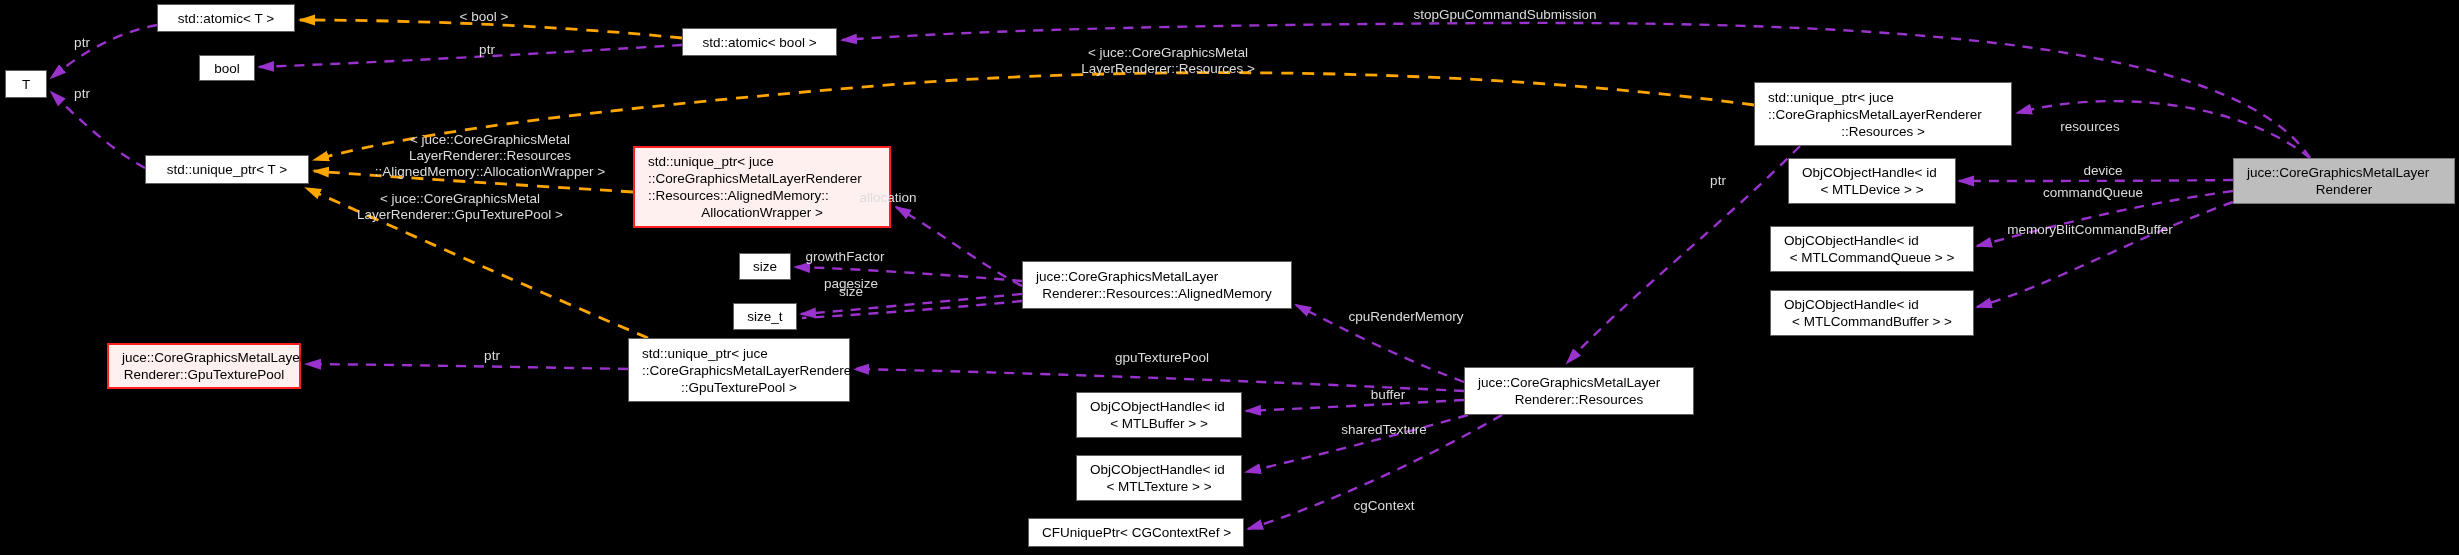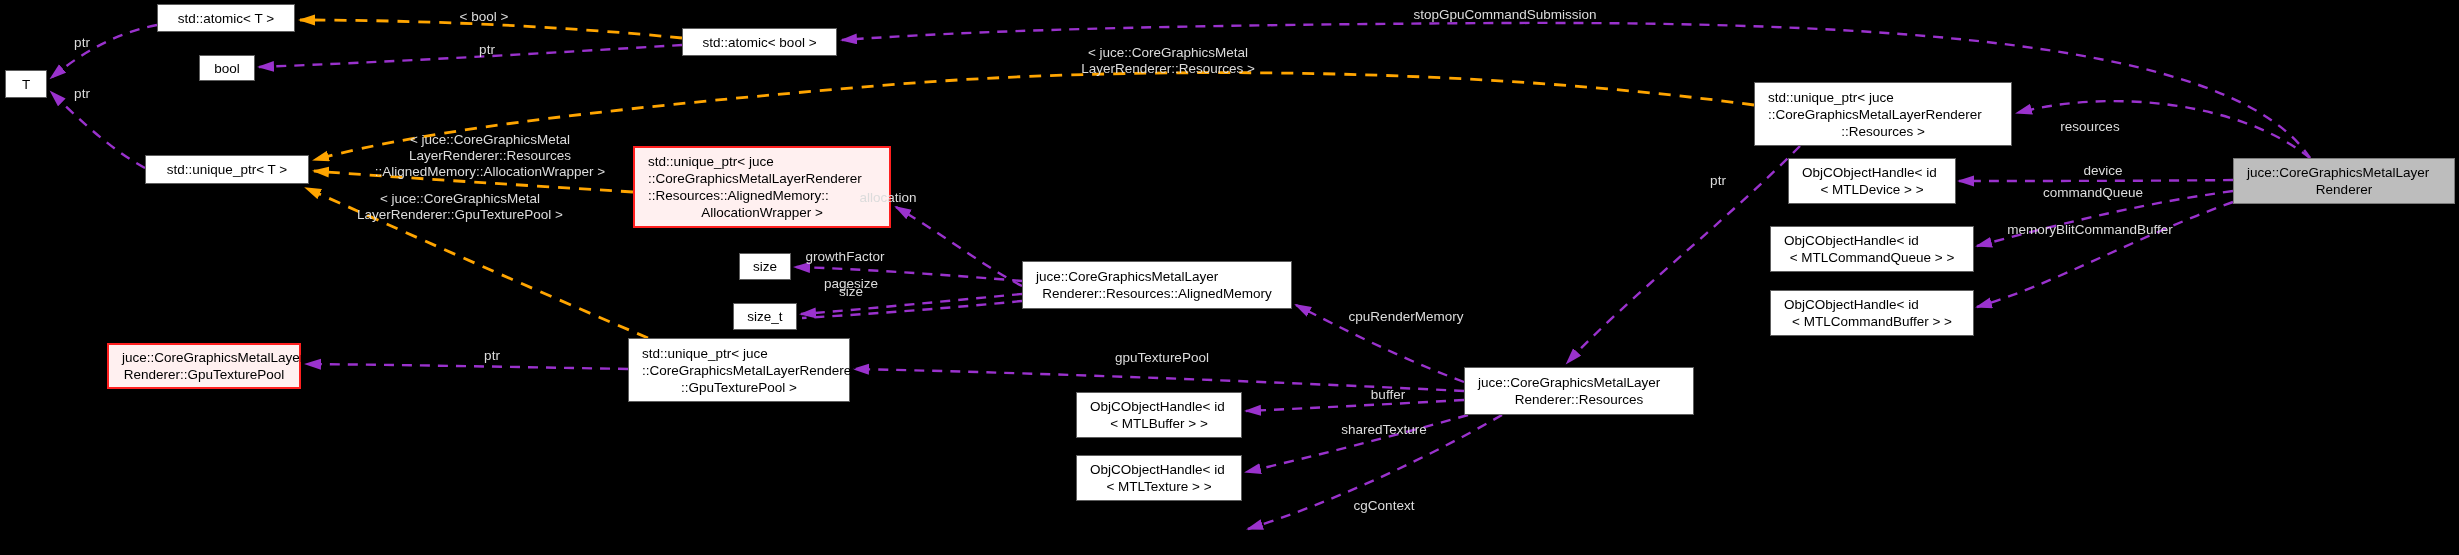--- a/index.html
+++ b/index.html
@@ -117,20 +117,23 @@
   <div class="node" style="left:1076px;top:392px;width:166px;height:46px;">
     <div class="ln">ObjCObjectHandle&lt; id</div>
     <div class="ln">&lt; MTLBuffer &gt; &gt;</div>
   </div>
 
   <div class="node" style="left:1076px;top:455px;width:166px;height:46px;">
     <div class="ln">ObjCObjectHandle&lt; id</div>
     <div class="ln">&lt; MTLTexture &gt; &gt;</div>
   </div>
 
+  <div class="node" style="left:1028px;top:518px;width:216px;height:29px;">
+    <div class="ln">CFUniquePtr&lt; CGContextRef &gt;</div>
+  </div>
 
   <div class="node" style="left:1464px;top:367px;width:230px;height:48px;">
     <div class="ln">juce::CoreGraphicsMetalLayer</div>
     <div class="ln">Renderer::Resources</div>
   </div>
 
   <div class="node" style="left:1754px;top:82px;width:258px;height:64px;">
     <div class="ln">std::unique_ptr&lt; juce</div>
     <div class="ln">::CoreGraphicsMetalLayerRenderer</div>
     <div class="ln">::Resources &gt;</div>

